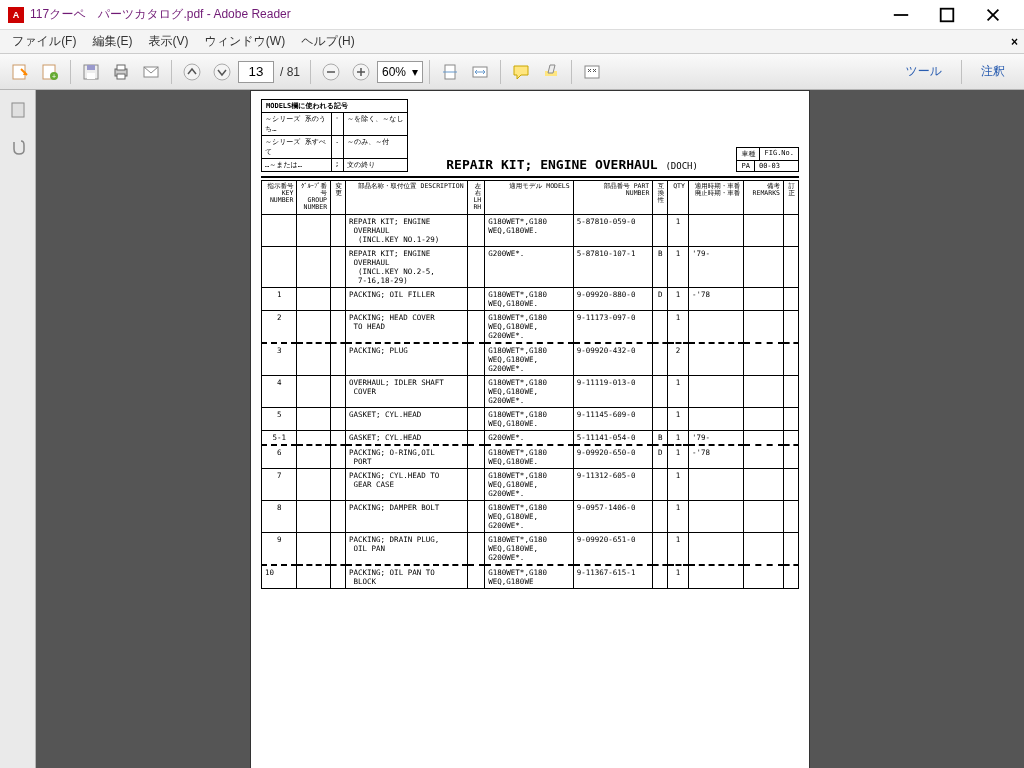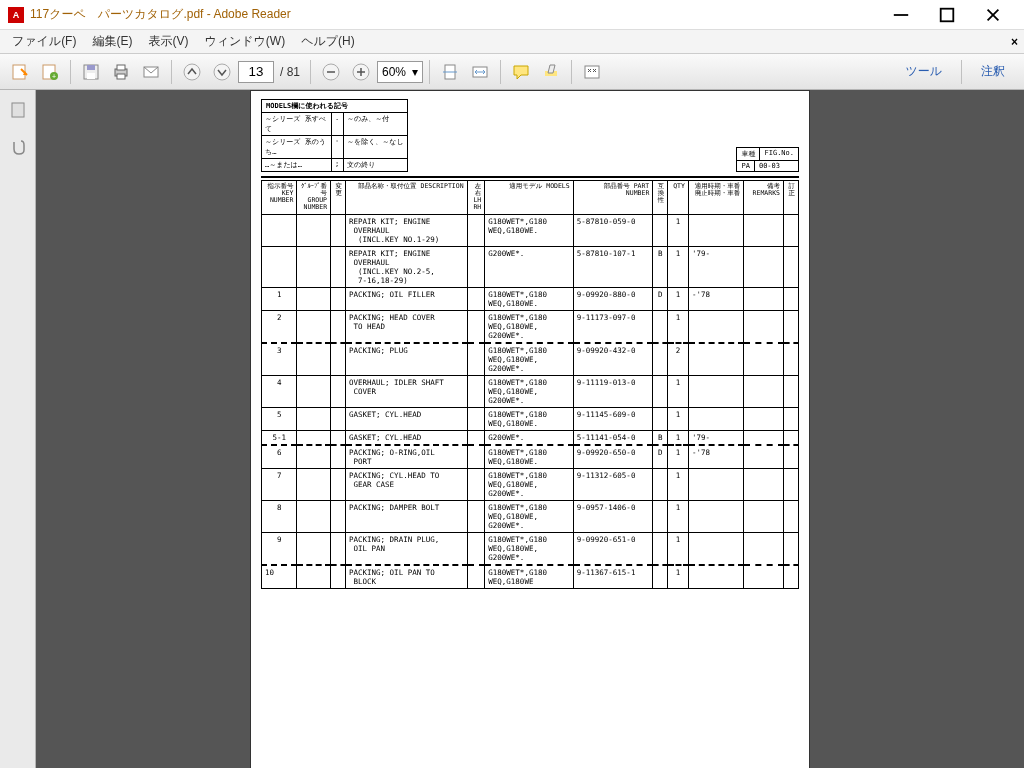--- a/index.html
+++ b/index.html
@@ -1,19 +1,19 @@
 <!DOCTYPE html>
 <html><head>
 <meta charset="utf-8">
 <style>
 * { margin: 0; padding: 0; box-sizing: border-box; }
 body { font-family: "Segoe UI", Tahoma, sans-serif; font-size: 12px; background: #fff; overflow: hidden; }
 .titlebar { height: 30px; display: flex; align-items: center; padding: 0 8px; background: #fff; border-bottom: 1px solid #ddd; }
 .titlebar .icon { width: 16px; height: 16px; background: #c00; margin-right: 6px; display: flex; align-items: center; justify-content: center; color: #fff; font-size: 9px; font-weight: bold; }
-.titlebar .title { flex: 1; color: #a16207; }
+.titlebar .title { flex: 1; color: #701a75; }
 .win-controls { display: flex; gap: 0; }
 .win-btn { width: 46px; height: 30px; display: flex; align-items: center; justify-content: center; cursor: pointer; }
 .menubar { height: 24px; display: flex; align-items: center; padding: 0 4px; background: #f4f4f4; border-bottom: 1px solid #ccc; position: relative; }
 .menu-item { padding: 4px 8px; cursor: pointer; color: #333; }
 .menu-close { position: absolute; right: 6px; cursor: pointer; font-weight: bold; }
 .toolbar { height: 36px; display: flex; align-items: center; padding: 0 6px; background: linear-gradient(#fafafa,#e4e4e4); border-bottom: 1px solid #b5b5b5; gap: 2px; }
 .tb-btn { width: 28px; height: 28px; display: flex; align-items: center; justify-content: center; cursor: pointer; border: 1px solid transparent; border-radius: 3px; }
 .tb-sep { width: 1px; height: 24px; background: #c0c0c0; margin: 0 4px; }
 .page-input { width: 36px; height: 22px; text-align: center; border: 1px solid #999; background: #fff; }
 .page-total { color: #333; margin: 0 4px; }
@@ -217,35 +217,36 @@
           <path d="M12 4 Q15 4 15 8 L15 13 Q15 17 10 17 Q5 17 5 12 L5 5" fill="none" stroke="#888" stroke-width="1.5"></path>
         </svg>
       </div>
   </div>
   <div class="doc-area">
     <div class="page">
       <div class="pg-header">
         <div class="legend-box">
           <div class="leg-title">MODELS欄に使われる記号</div>
           <div class="leg-row">
+              <span class="leg-c1">～シリーズ 系のうち…</span>
+              <span class="leg-c2">-</span>
+              <span class="leg-c3">～を除く、～なし</span>
+            </div>
+          <div class="leg-row">
               <span class="leg-c1">～シリーズ 系すべて</span>
               <span class="leg-c2">.</span>
               <span class="leg-c3">～のみ、～付</span>
-            </div>
-          <div class="leg-row">
-              <span class="leg-c1">～シリーズ 系のうち…</span>
-              <span class="leg-c2">-</span>
-              <span class="leg-c3">～を除く、～なし</span>
             </div>
           <div class="leg-row">
               <span class="leg-c1">…～または…</span>
               <span class="leg-c2">;</span>
               <span class="leg-c3">文の終り</span>
             </div>
         </div>
+        <div class="pg-title"><span>REPAIR KIT; ENGINE OVERHAUL</span> <span class="sub">(DOCH)</span></div>
         <div class="fig-box">
           <div class="fb-row">
               <span>車種</span>
               <span>FIG.No.</span>
             </div>
           <div class="fb-row">
               <span>PA</span>
               <span>00-03</span>
             </div>
         </div>

